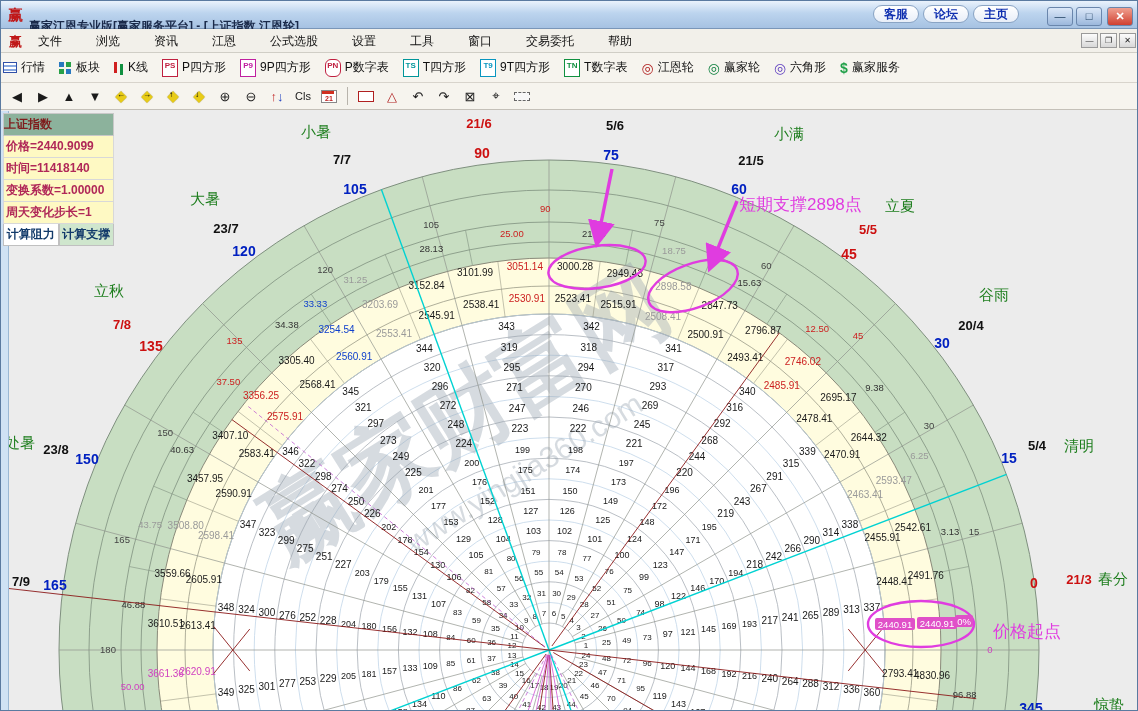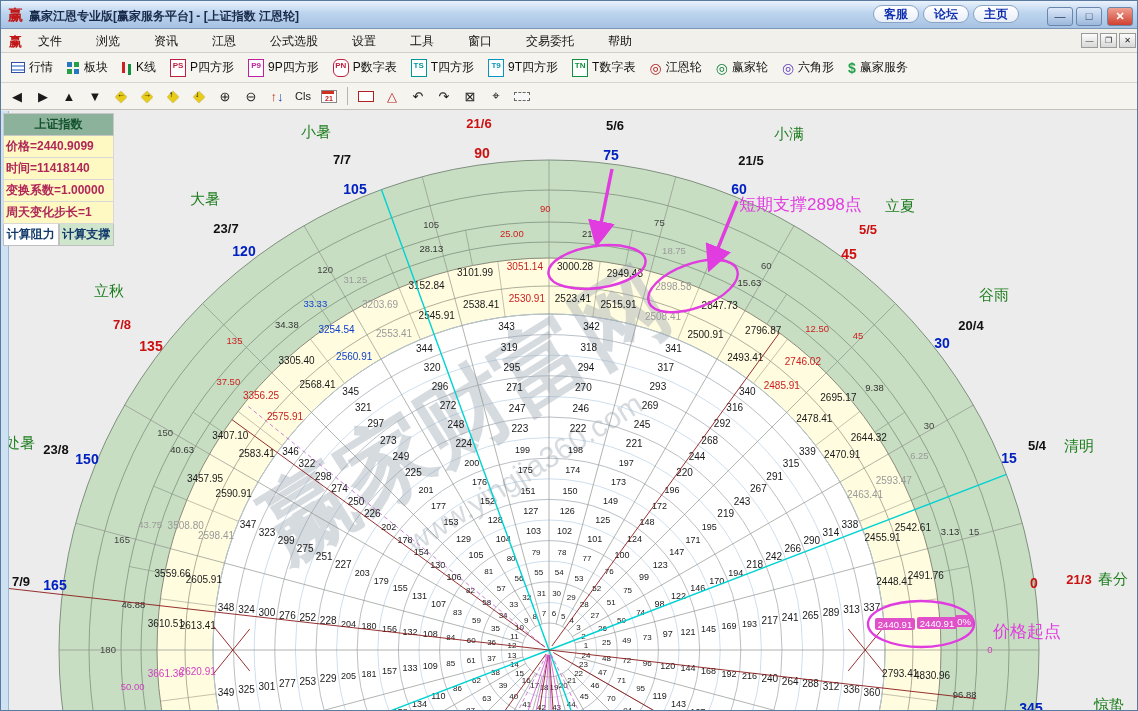--- a/index.html
+++ b/index.html
@@ -2,39 +2,39 @@
 <html><head>
 <meta charset="utf-8">
 <style>
   html,body{margin:0;padding:0;background:#d8d8d8;}
   *{box-sizing:border-box;font-family:"Liberation Sans",sans-serif;}
   #win{position:relative;width:1138px;height:711px;overflow:hidden;background:#ececec;border:1px solid #5a7aa0;}
   
   #titlebar{position:absolute;left:0;top:0;width:1138px;height:28px;
     background:linear-gradient(#eaf2fc,#bcd4ee 45%,#a6c2e2);border-bottom:1px solid #7a96b8;}
   #title-icon{position:absolute;left:7px;top:5px;font-size:15px;font-weight:bold;color:#c01818;}
-  #title-text{position:absolute;left:28px;top:7px;font-size:12px;font-weight:bold;color:#1a2a4a;}
+  #title-text{position:absolute;left:28px;top:17px;font-size:12px;font-weight:bold;color:#1a2a4a;}
   .tb-btn{position:absolute;top:4px;width:46px;height:18px;background:linear-gradient(#ffffff,#e8eef8);
     border:1px solid #8aa4c4;border-radius:9px;font-size:12px;font-weight:bold;color:#1030b0;
     text-align:center;line-height:16px;cursor:default;}
   .wc{position:absolute;top:6px;width:26px;height:19px;border:1px solid #6a86ac;border-radius:3px;
     text-align:center;line-height:17px;font-size:11px;color:#fff;}
   .wc-min,.wc-max{background:linear-gradient(#dce8f8,#9cb8dc);color:#204060;}
   .wc-close{background:linear-gradient(#f0a090,#d04030);color:#fff;font-weight:bold;}
   
   #menubar{position:absolute;left:0;top:28px;width:1138px;height:24px;background:#f2f0ea;border-bottom:1px solid #d0cec6;}
   #menu-logo{position:absolute;left:8px;top:4px;font-size:13px;font-weight:bold;color:#c01818;}
   #menu-items{position:absolute;left:28px;top:0;height:24px;display:flex;align-items:center;gap:16px;}
   .mi{padding:3px 9px;font-size:12px;color:#111;}
   #mdi-ctrls{position:absolute;right:3px;top:4px;display:flex;gap:2px;}
   .mdi{width:17px;height:15px;border:1px solid #9a9a9a;background:linear-gradient(#fcfcfc,#d8d8d8);
     font-size:8px;line-height:13px;text-align:center;color:#222;}
   
   #toolbar1{position:absolute;left:0;top:52px;width:1138px;height:30px;background:#f6f4ee;border-bottom:1px solid #d8d4cc;
-    display:flex;align-items:center;padding-left:10px;gap:14px;}
+    display:flex;align-items:center;padding-left:2px;gap:14px;}
   .t1{display:flex;align-items:center;gap:4px;font-size:12px;color:#111;}
   #toolbar2{position:absolute;left:0;top:82px;width:1138px;height:27px;background:#f6f4ee;border-bottom:1px solid #c4c0b8;
     display:flex;align-items:center;padding-left:8px;gap:10px;}
   .t2{min-width:16px;text-align:center;font-size:14px;color:#222;position:relative;}
   .sep{width:1px;height:18px;background:#b8b4ac;}
   
   .i-grid{display:inline-block;width:14px;height:11px;border:1px solid #3050a8;
     background:repeating-linear-gradient(#fff 0 2px,#88a8e0 2px 4px),#fff;}
   .i-blocks{display:inline-block;width:5px;height:5px;background:#2878c0;margin-right:8px;margin-bottom:7px;
     box-shadow:7px 0 #28a048,0 7px #28a048,7px 7px #2878c0;}
@@ -52,21 +52,21 @@
   .i-cal::before{content:"";position:absolute;left:0;top:0;width:12px;height:3px;background:#d03020;}
   .i-rect{display:inline-block;width:11px;height:11px;border:1px solid #b02020;background:#fff;}
   .tri{color:#b02020;font-size:13px;}
   .i-trap{display:inline-block;width:14px;height:9px;border:1px dashed #666;background:#f8f8f8;}
   
   #chart{position:absolute;left:0;top:110px;width:1138px;height:601px;background:#ececec;overflow:hidden;}
   #left-strip{position:absolute;left:0;top:0;width:8px;height:601px;background:#cfe2f4;border-right:1px solid #9ab8d4;}
   #wheel-svg{position:absolute;left:0;top:0;}
   
   #panel{position:absolute;left:2px;top:2px;width:111px;font-size:12px;}
-  #panel-title{background:#8cb29c;color:#14532d;font-weight:bold;text-align:center;padding:2px 8px;border:1px solid #c8c8c8;}
+  #panel-title{background:#8cb29c;color:#7f1d1d;font-weight:bold;padding:2px 0;border:1px solid #c8c8c8;}
   .prow{background:#fef9c3;color:#b02858;font-weight:bold;padding:2px 2px;border:1px solid #d8d8d8;border-top:none;
     white-space:nowrap;overflow:hidden;}
   #panel-btns{display:flex;}
   .pbtn{flex:1;text-align:center;font-weight:bold;padding:2px 0;border:1px solid #c0c0c0;border-top:none;color:#123a6a;}
   .pbtn.b1{background:#ffffff;}
   .pbtn.b2{background:#cfe6cd;}
 </style>
 </head>
 <body>
 

